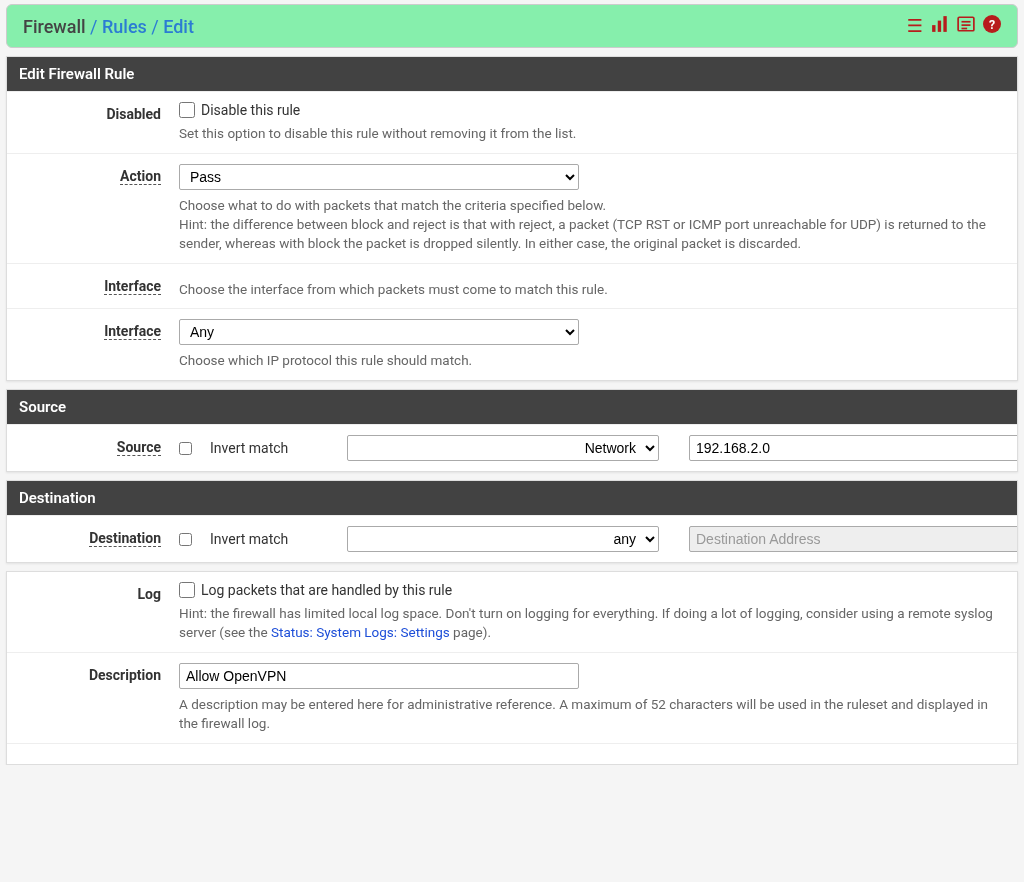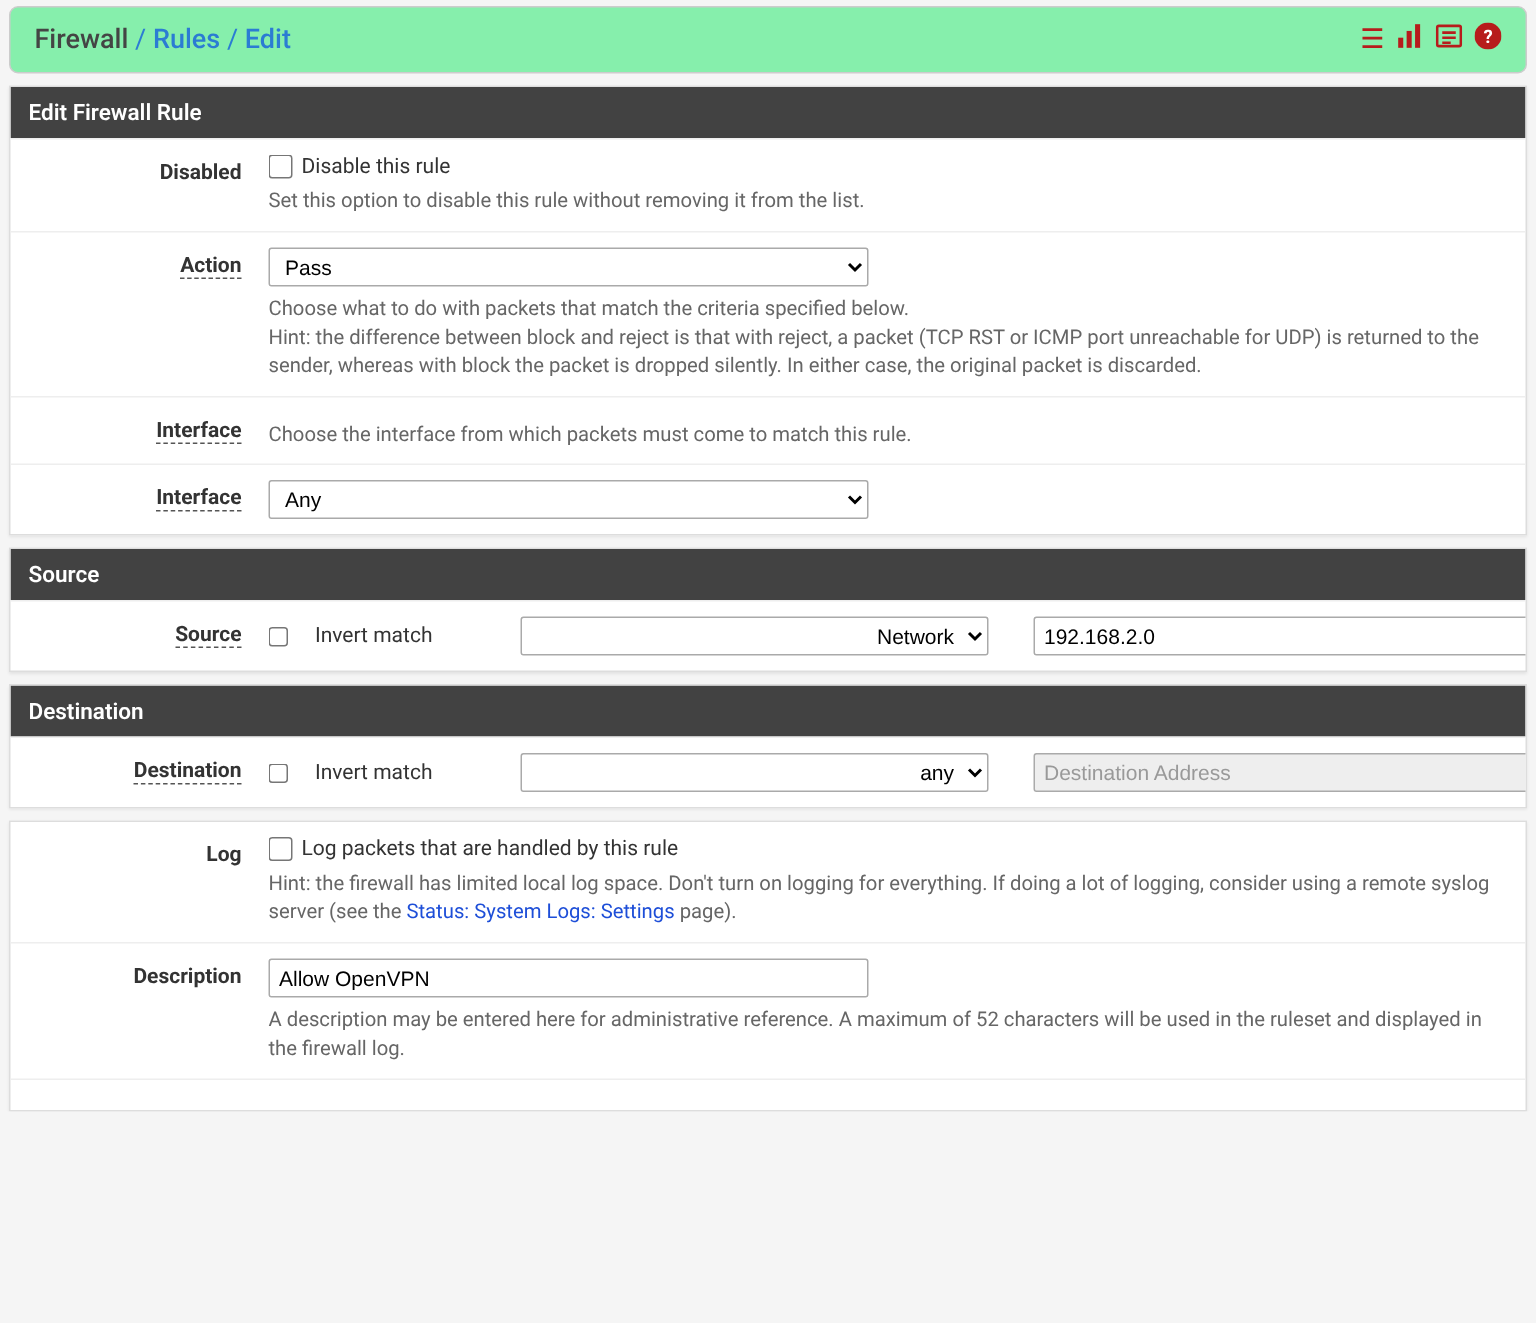--- a/index.html
+++ b/index.html
@@ -101,20 +101,21 @@
       <div class="row-body">
         <div class="help">Choose the interface from which packets must come to match this rule.</div>
       </div>
     </div>
 
 
     <div class="form-row">
       <div class="row-label"><span class="underlined">Interface</span></div>
       <div class="row-body">
         <select><option>Any</option></select>
+        <div class="help">Choose which IP protocol this rule should match.</div>
       </div>
     </div>
   </div>
 
   <div class="panel">
     <div class="panel-heading">Source</div>
     <div class="form-row">
       <div class="row-label"><span class="underlined">Source</span></div>
       <div class="row-body">
         <div class="sd-row">

